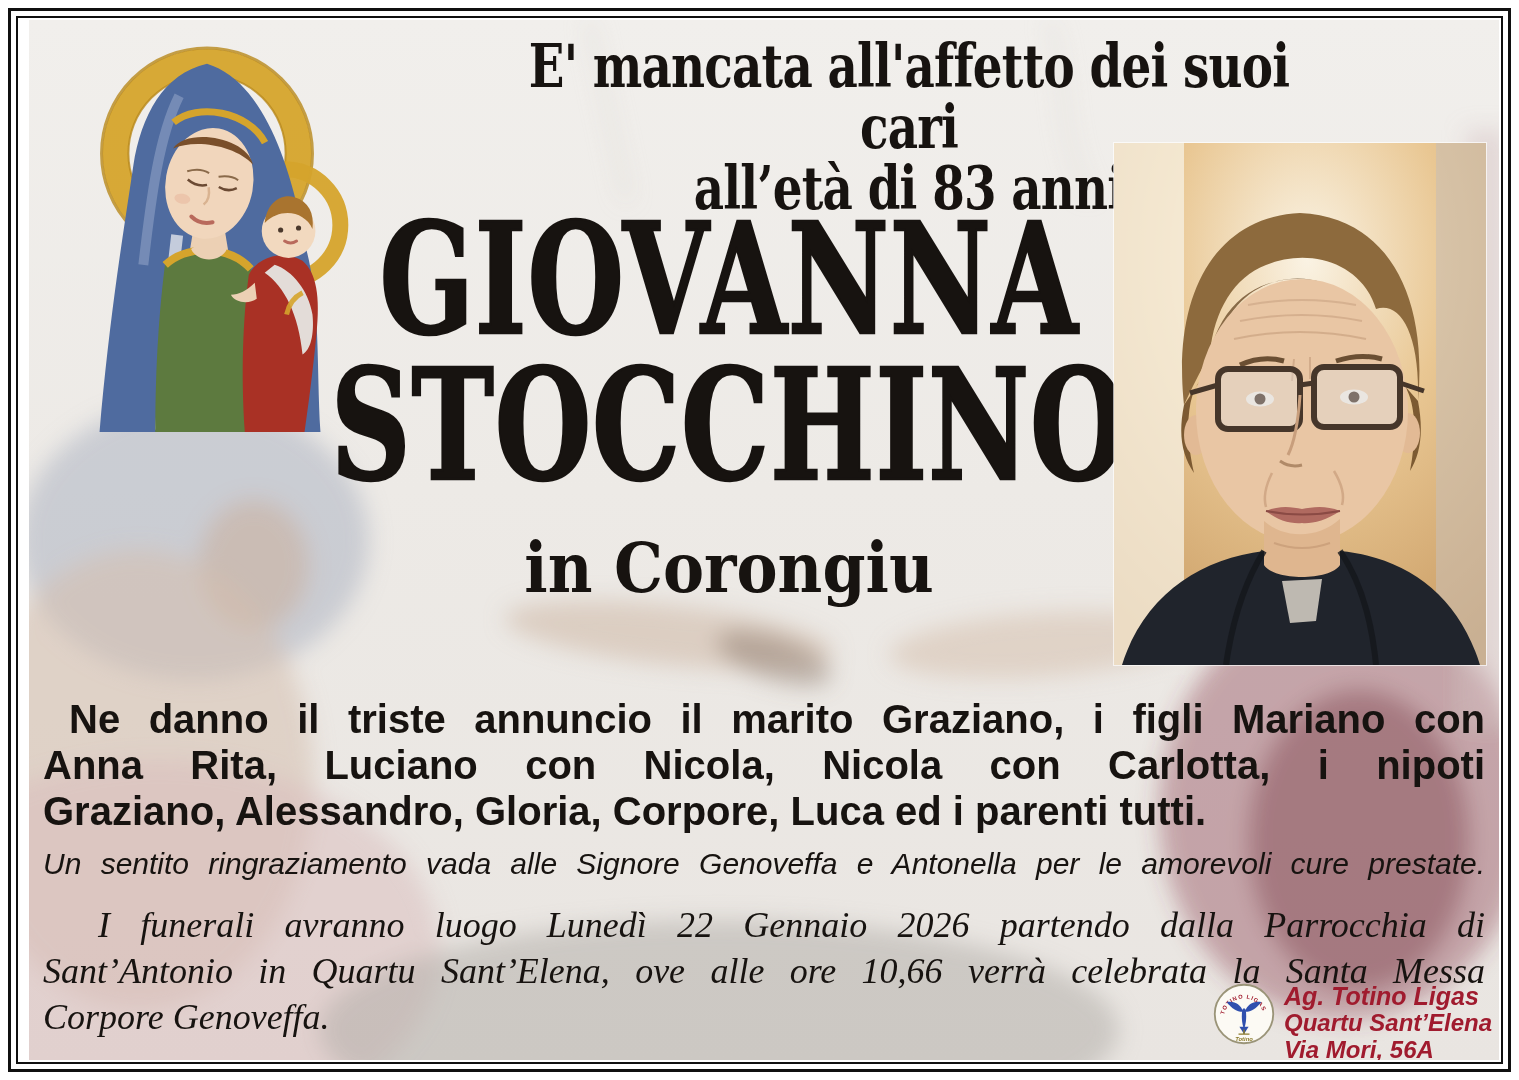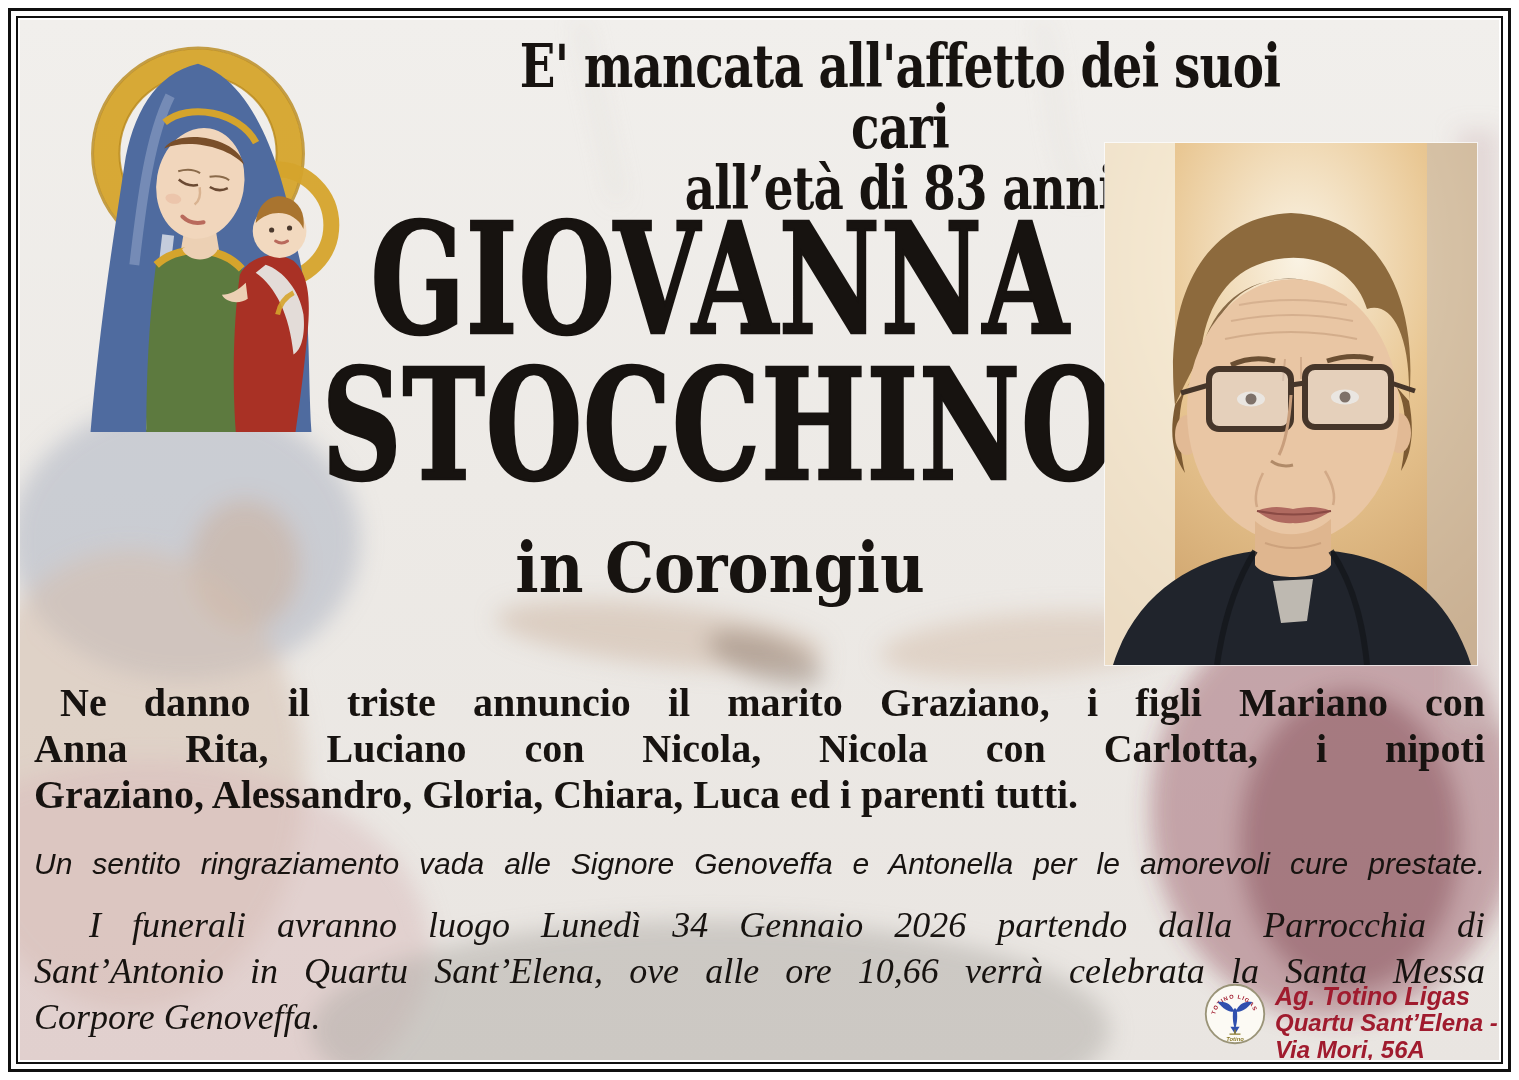--- a/index.html
+++ b/index.html
@@ -1,41 +1,41 @@
 <!DOCTYPE html>
 <html><head>
 <meta charset="utf-8">
 <style>
   html,body{margin:0;padding:0;background:#ffffff;}
   .page{position:relative;width:1519px;height:1080px;background:#ffffff;overflow:hidden;
         font-family:"DejaVu Serif","Liberation Serif",serif;color:#171310;}
   .frame-outer{position:absolute;inset:8px;border:3px solid #101010;pointer-events:none;z-index:40;}
   .frame-inner{position:absolute;inset:16px;border:2px solid #101010;pointer-events:none;z-index:40;}
   .content{position:absolute;inset:20px;overflow:hidden;
-           background:linear-gradient(180deg,#f1efec 0%,#edeae6 45%,#e9e5e1 100%);}
+           background:linear-gradient(180deg,#f1efec 0%,#edeae6 45%,#e9e5e1 100%);margin-left:9px;}
   .bg-art{position:absolute;inset:0;z-index:0;}
   .layer{position:absolute;z-index:2;}
 
   .title{left:360px;top:16px;width:1040px;text-align:center;font-weight:bold;
          font-size:60px;line-height:1.02;transform:scaleX(.78);transform-origin:50% 0;
          letter-spacing:-1px;}
   .name{left:0;top:186px;width:1400px;text-align:center;font-weight:bold;
         font-size:154px;line-height:.95;transform:scaleX(.72);transform-origin:50% 0;
         -webkit-text-stroke:2.5px #171310;letter-spacing:1px;}
   .married{left:0;top:506px;width:1400px;text-align:center;font-weight:bold;font-size:70px;
            transform:scaleX(.88);transform-origin:50% 0;}
 
   .madonna-box{left:30px;top:16px;width:300px;height:398px;}
   .photo-box{left:1085px;top:123px;width:372px;height:522px;box-shadow:0 0 0 1px rgba(255,255,255,.65);}
 
   .para{left:14px;right:14px;}
   .para .ln{text-align:justify;text-align-last:justify;}
   .para .ln:last-child{text-align-last:left;}
-  .para1{top:660px;font-weight:bold;font-size:40px;line-height:46px;
-         font-family:Liberation Serif, serif;}
+  .para1{top:676px;font-weight:bold;font-size:40px;line-height:46px;
+         font-family:Liberation Sans, sans-serif;}
   .para1 .ln:first-child{text-indent:26px;}
   .para2{top:824px;font-style:italic;font-size:30px;line-height:40px;
          font-family:Liberation Sans, sans-serif;text-align:justify;text-align-last:justify;}
   .para3{top:882px;font-style:italic;font-size:36px;line-height:46px;
          font-family:"Liberation Serif","DejaVu Serif",serif;}
   .para3 .ln:first-child{text-indent:55px;}
 
   .agency{left:1183px;top:962px;width:300px;height:78px;z-index:5;}
   .agency-logo{position:absolute;left:0;top:0;width:64px;height:64px;}
   .agency-text{position:absolute;left:72px;top:0;width:228px;text-align:left;
@@ -168,27 +168,27 @@
         <path d="M160,400 q28,10 56,0" stroke="#c49a75" stroke-width="2" fill="none" opacity=".7"></path>
         <path d="M8,522 C30,452 86,416 150,408 L150,422 C160,438 216,438 226,422 L226,408 C290,414 344,450 366,522 Z" fill="#20242c"></path>
         <path d="M168,438 L208,436 L202,478 L176,480 Z" fill="#cfcac0" opacity=".9"></path>
         <path d="M150,408 C130,440 118,480 112,522 M226,408 C248,440 258,480 262,522" stroke="#14161c" stroke-width="6" fill="none" opacity=".8"></path>
       </svg>
     </div>
 
     <div class="layer para para1">
       <div class="ln">Ne danno il triste annuncio il marito Graziano, i figli Mariano con</div>
       <div class="ln">Anna Rita, Luciano con Nicola, Nicola con Carlotta, i nipoti</div>
-      <div class="ln">Graziano, Alessandro, Gloria, Chiara, Luca ed i parenti tutti.</div>
+      <div class="ln">Graziano, Alessandro, Gloria, Corpore, Luca ed i parenti tutti.</div>
     </div>
 
     <div class="layer para para2">Un sentito ringraziamento vada alle Signore Genoveffa e Antonella per le amorevoli cure prestate.</div>
 
     <div class="layer para para3">
-      <div class="ln">I funerali avranno luogo Lunedì 34 Gennaio 2026 partendo dalla Parrocchia di</div>
+      <div class="ln">I funerali avranno luogo Lunedì 22 Gennaio 2026 partendo dalla Parrocchia di</div>
       <div class="ln">Sant’Antonio in Quartu Sant’Elena, ove alle ore 10,66 verrà celebrata la Santa Messa</div>
       <div class="ln">Corpore Genoveffa.</div>
     </div>
 
     <div class="layer agency">
       <svg class="agency-logo" width="64" height="64" viewBox="0 0 70 70">
         <circle cx="35" cy="35" r="32" fill="#fcfaf4" stroke="#9a9478" stroke-width="2"></circle>
         <path id="arcTop" d="M 13,40 A 22,22 0 0 1 57,40" fill="none"></path>
         <text font-size="6.2" fill="#a01b2e" font-weight="bold" letter-spacing="1.1" font-family="Liberation Sans, DejaVu Sans, sans-serif">
           <textPath href="#arcTop" startOffset="6%">TOTINO LIGAS</textPath>

